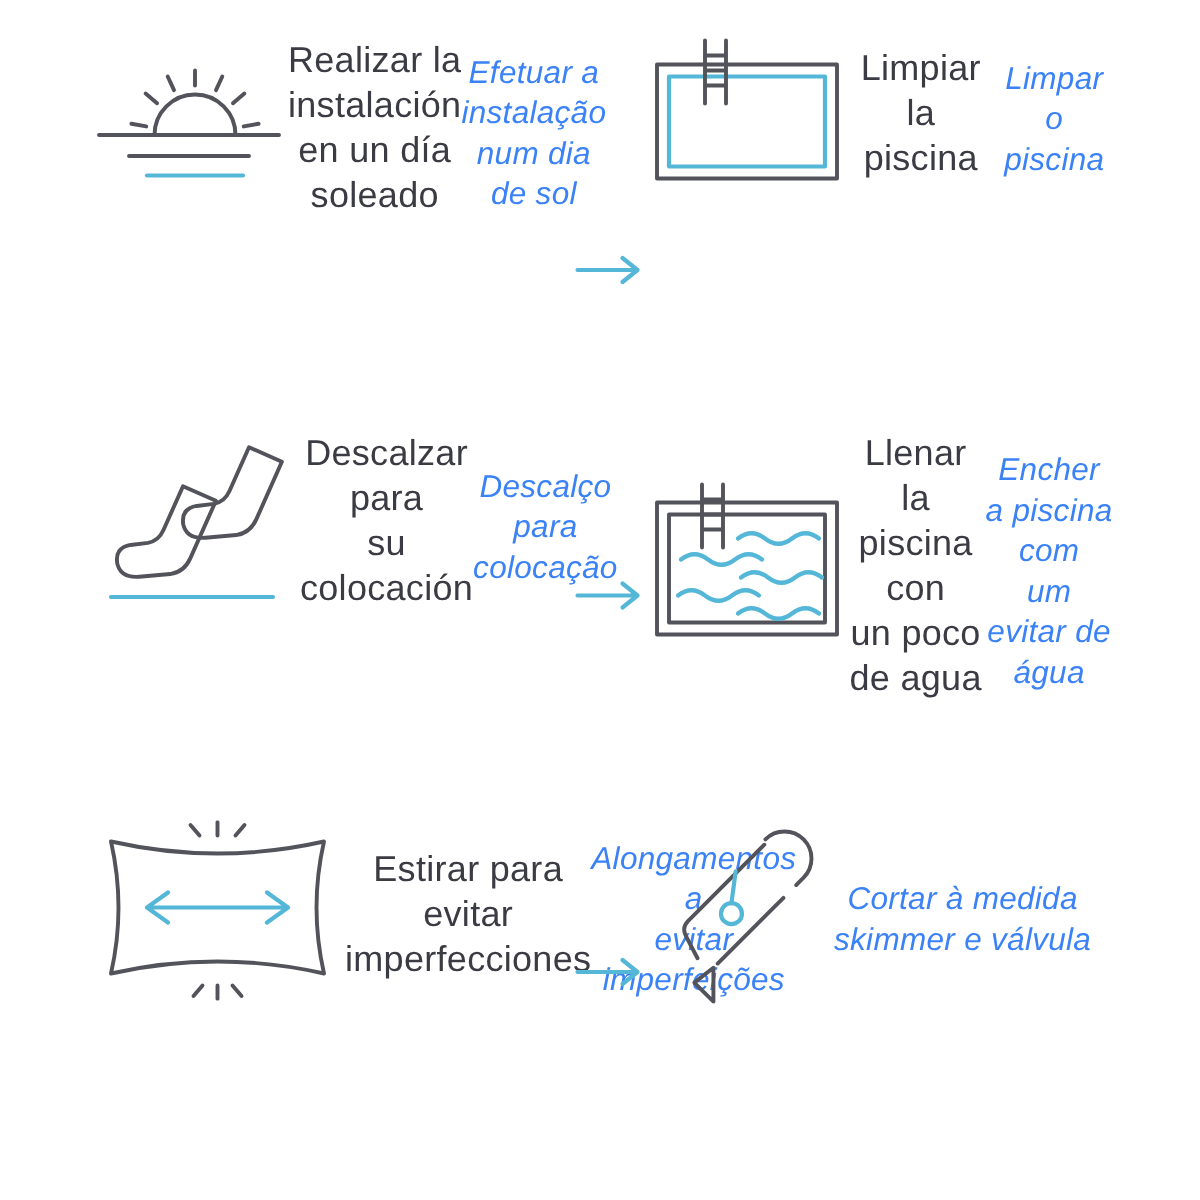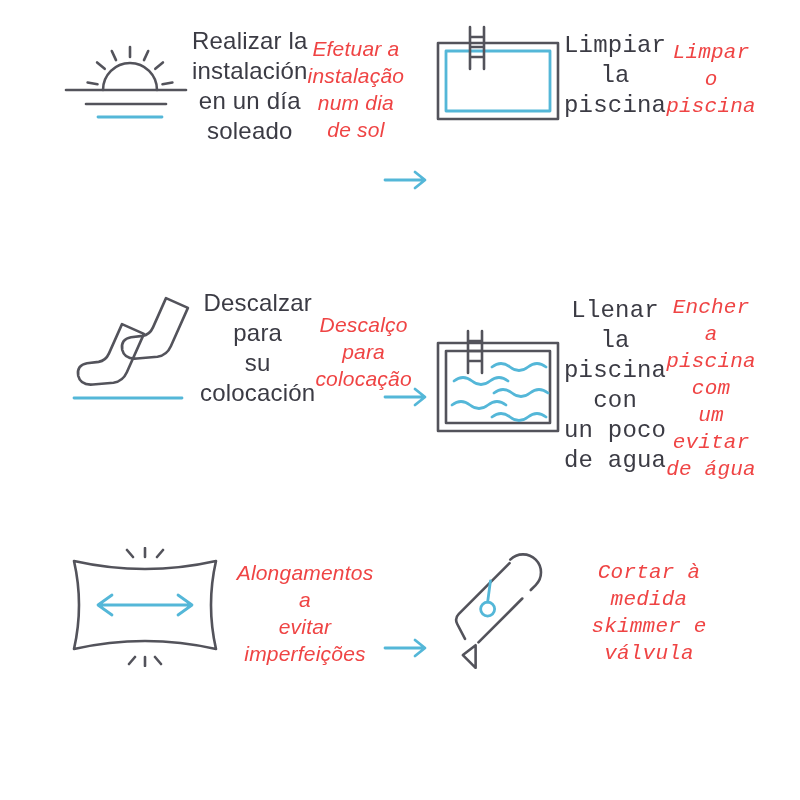--- a/index.html
+++ b/index.html
@@ -7,31 +7,31 @@
   .sheet{width:800px;height:800px;background:#ffffff;}
 
   .row{display:flex;align-items:flex-start;box-sizing:border-box;padding-left:60px;}
   .row-1{height:262px;padding-top:20px;}
   .row-2{height:262px;padding-top:20px;}
   .row-3{height:276px;padding-top:18px;}
 
   .cell{display:flex;flex-direction:row;align-items:center;}
   .cell-left{width:320px;}
   .arrow-cell{width:52px;display:flex;justify-content:center;}
-  .cell-right{width:310px;font-family:Liberation Mono, monospace;}
+  .cell-right{width:310px;}
 
   .icon-zone{display:flex;align-items:center;justify-content:center;}
   .row-1 .icon-zone{height:106px;}
   .row-2 .icon-zone{height:118px;}
   .row-3 .icon-zone{height:130px;}
 
   .es{margin-top:6px;font-size:24px;line-height:30px;font-weight:500;
       color:#3b3b44;text-align:center;white-space:pre-line;letter-spacing:.2px;}
   .pt{margin-top:12px;font-size:21px;line-height:27px;font-style:italic;
-      color:#ef4444;text-align:center;white-space:pre-line;letter-spacing:.2px;}
+      color:#3b82f6;text-align:center;white-space:pre-line;letter-spacing:.2px;}
 
   .row-1 .arrow-cell{padding-top:150px;}
   .row-2 .arrow-cell{padding-top:105px;}
   .row-3 .arrow-cell{padding-top:96px;}
 
   svg{display:block;}
   .g-stroke{stroke:#53535b;stroke-width:2.6;fill:none;stroke-linecap:round;stroke-linejoin:round;}
   .b-stroke{stroke:#54b7d8;stroke-width:2.8;fill:none;stroke-linecap:round;stroke-linejoin:round;}
 </style>
 </head>
@@ -134,20 +134,22 @@
 
     <div class="cell cell-left">
       <div class="icon-zone">
         <svg width="170" height="120" viewBox="0 0 170 120">
           <path class="g-stroke" d="M14 14 Q85 30 156 14 Q146 58 156 102 Q85 86 14 102 Q24 58 14 14 Z" stroke-width="2.2"></path>
           <path class="b-stroke" d="M40 58 H130 M52 48 L38 58 L52 68 M118 48 L132 58 L118 68"></path>
           <path class="g-stroke" d="M67 3 L73 10 M85 1 L85 10 M103 3 L97 10"></path>
           <path class="g-stroke" d="M69 117 L75 110 M85 119 L85 110 M101 117 L95 110"></path>
         </svg>
       </div>
+      <div class="es">Estirar para evitar
+imperfecciones</div>
       <div class="pt">Alongamentos a
 evitar imperfeições</div>
     </div>
 
     <div class="arrow-cell">
       <svg width="46" height="20" viewBox="0 0 46 20">
         <path class="b-stroke" d="M2 10 H40 M32 2 L42 10 L32 18"></path>
       </svg>
     </div>
 

